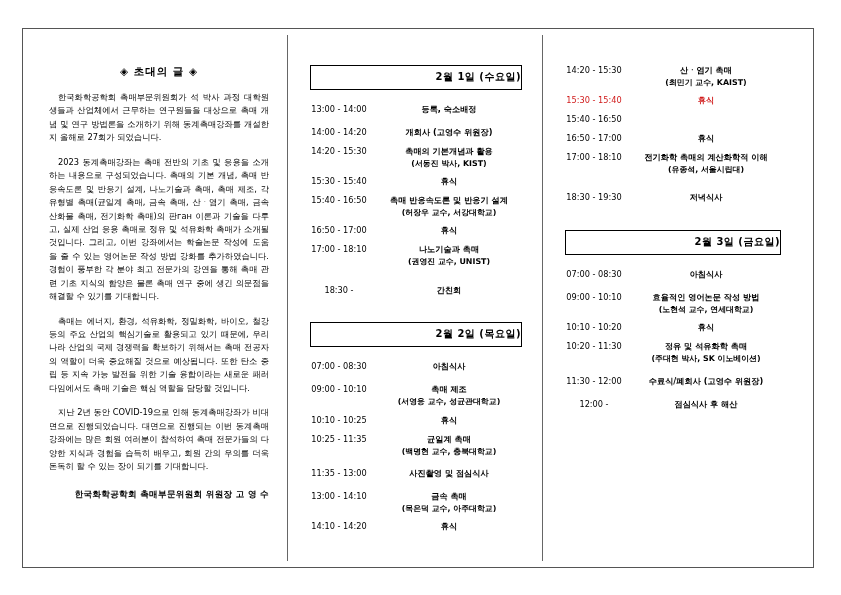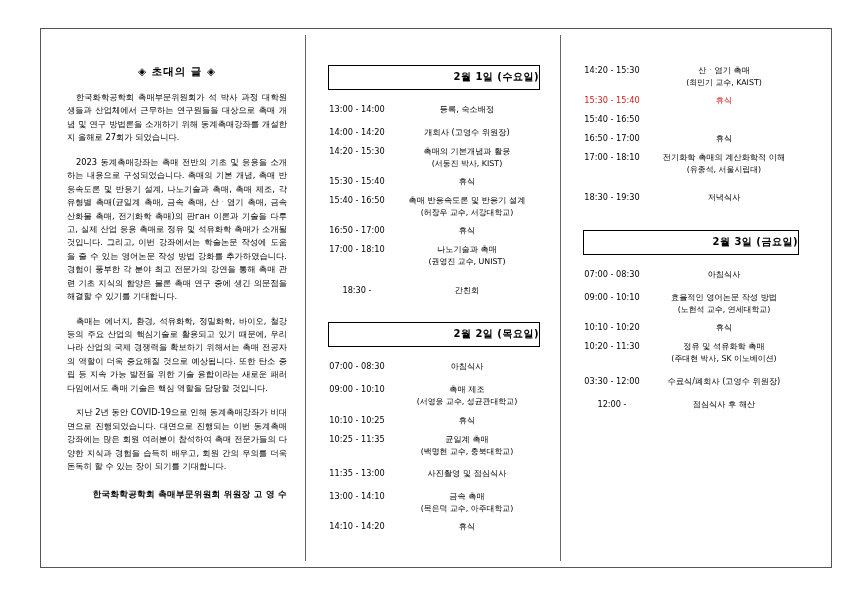--- a/index.html
+++ b/index.html
@@ -10,21 +10,21 @@
   body {
     width: 841px;
     height: 595px;
     font-family: "DejaVu Sans", sans-serif;
     color: #000;
     position: relative;
     overflow: hidden;
   }
   .page {
     position: absolute;
-    left: 40px;
+    left: 22px;
     top: 28px;
     width: 792px;
     height: 540px;
     border: 1px solid #555;
     background: #fff;
     box-sizing: border-box;
   }
   .page-inner {
     position: absolute;
     left: 6px;
@@ -103,20 +103,21 @@
     line-height: 1.45;
     text-align: center;
   }
   .row .time {
     width: 66px;
     flex: 0 0 66px;
     white-space: nowrap;
   }
   .row .desc {
     flex: 1 1 auto;
+    font-weight: bold;
   }
   .row .sub {
     display: block;
     font-size: 7.9px;
   }
   .row.highlight .time,
   .row.highlight .desc {
     color: #d01a1a;
   }
   .spacer-sm { height: 4px; }
@@ -284,21 +285,21 @@
         </div>
         <div class="row">
           <span class="time">10:20 - 11:30</span>
           <span class="desc">
             <span>정유 및 석유화학 촉매</span>
             <span class="sub">(주대현 박사, SK 이노베이션)</span>
           </span>
         </div>
         <div class="spacer-sm"></div>
         <div class="row">
-          <span class="time">03:30 - 12:00</span>
+          <span class="time">11:30 - 12:00</span>
           <span class="desc">수료식/폐회사 (고영수 위원장)</span>
         </div>
         <div class="spacer-sm"></div>
         <div class="row">
           <span class="time">12:00 -</span>
           <span class="desc">점심식사 후 해산</span>
         </div>
       </div>
     </div>
 

